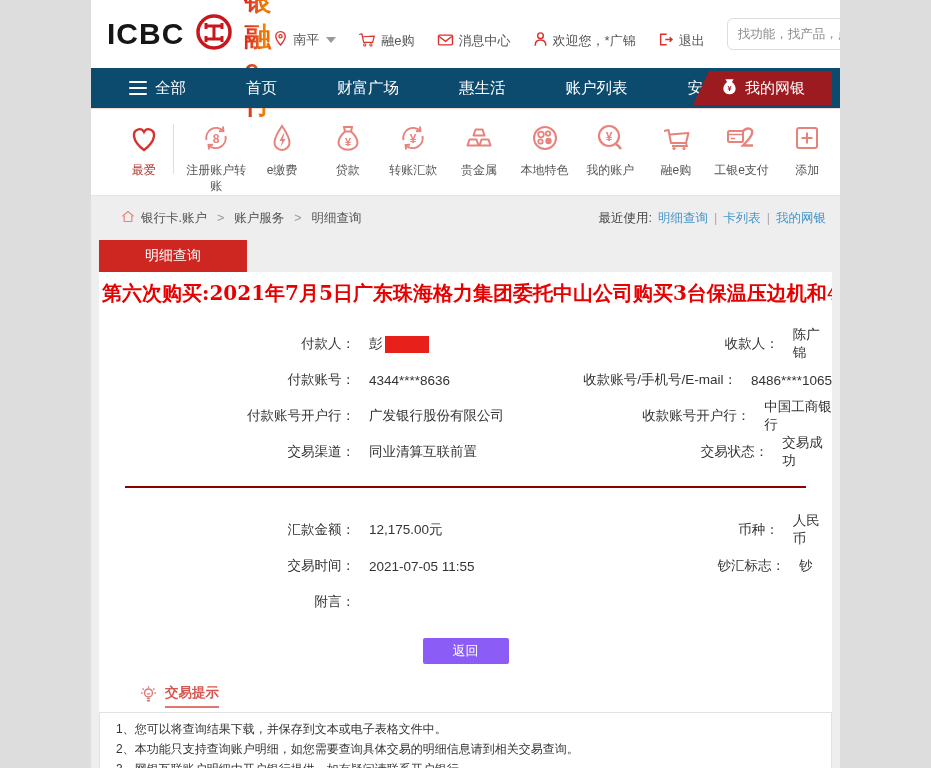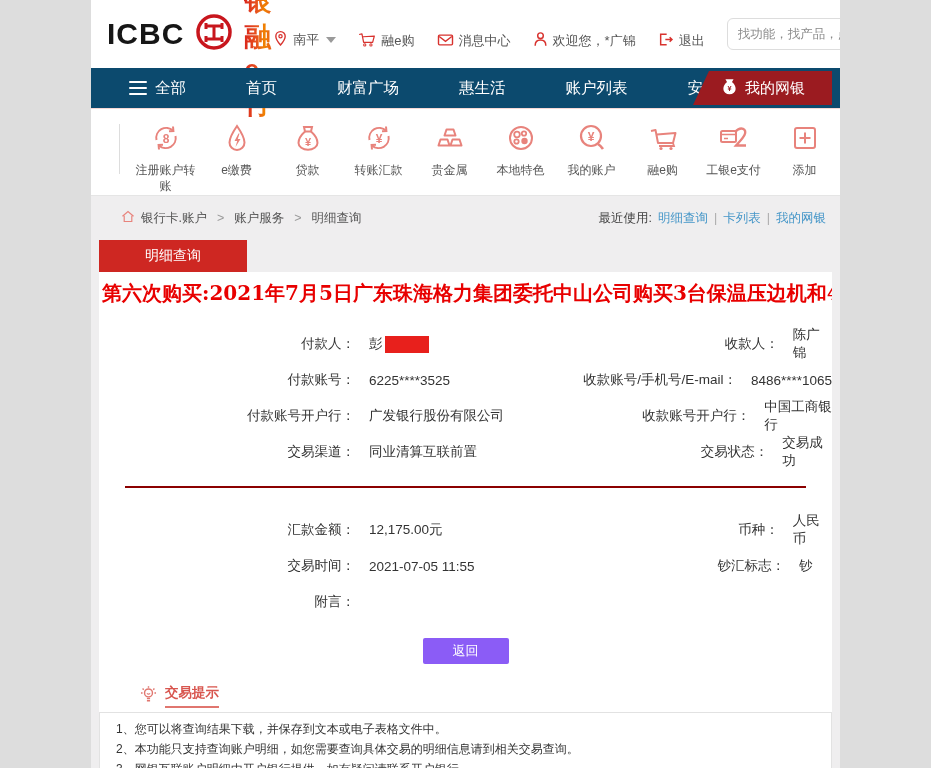--- a/index.html
+++ b/index.html
@@ -190,20 +190,28 @@
             <path d="M7 5 L5 1.5 H15 L13 5 Z" fill="#fff"></path>
             <path d="M7 5 h6 c3 2.5 4.5 5 4.5 8.5 A7.5 6.5 0 0 1 2.5 13.5 C2.5 10 4 7.5 7 5 Z" fill="#fff"></path>
             <text x="10" y="16" font-size="9" font-weight="bold" fill="#9b1b20" text-anchor="middle">¥</text>
           </svg>
       </span>
       <span>我的网银</span>
     </span>
   </nav>
 
   <div class="quickbar">
+    <div class="qitem fav">
+      <span class="qicon">
+        <svg width="36" height="36" viewBox="0 0 36 36">
+            <path d="M18 30 C6 21.5 5.5 11 12.5 9.3 C16 8.5 18 12 18 12 C18 12 20 8.5 23.5 9.3 C30.5 11 30 21.5 18 30 Z" fill="none" stroke="#d8322e" stroke-width="2.4"></path>
+          </svg>
+      </span>
+      <span class="qlabel favlabel">最爱</span>
+    </div>
 
     <div class="qdivider"></div>
 
     <div class="qitem">
       <span class="qicon">
         <svg width="36" height="36" viewBox="0 0 36 36">
             <path d="M8.5 20 A10 10 0 0 1 25 10.5 M27.5 16 A10 10 0 0 1 11 25.5" fill="none" stroke="#e8837c" stroke-width="2"></path>
             <path d="M25 6.5 L25.4 11 L21 11.2" fill="none" stroke="#e8837c" stroke-width="2"></path>
             <path d="M11 29.5 L10.6 25 L15 24.8" fill="none" stroke="#e8837c" stroke-width="2"></path>
             <text x="18" y="22.5" font-size="12" fill="#e8837c" font-weight="bold" text-anchor="middle">8</text>
@@ -352,21 +360,21 @@
             </span>
           </div>
         <div class="fcell cr">
             <span class="flabel">收款人：</span>
           <span class="fvalue">陈广锦</span>
           </div>
       </div>
       <div class="frow">
         <div class="fcell cl">
             <span class="flabel">付款账号：</span>
-          <span class="fvalue">6225****3525</span>
+          <span class="fvalue">4344****8636</span>
           </div>
         <div class="fcell cr">
             <span class="flabel">收款账号/手机号/E-mail：</span>
           <span class="fvalue">8486****1065</span>
           </div>
       </div>
       <div class="frow">
         <div class="fcell cl">
             <span class="flabel">付款账号开户行：</span>
           <span class="fvalue">广发银行股份有限公司</span>

